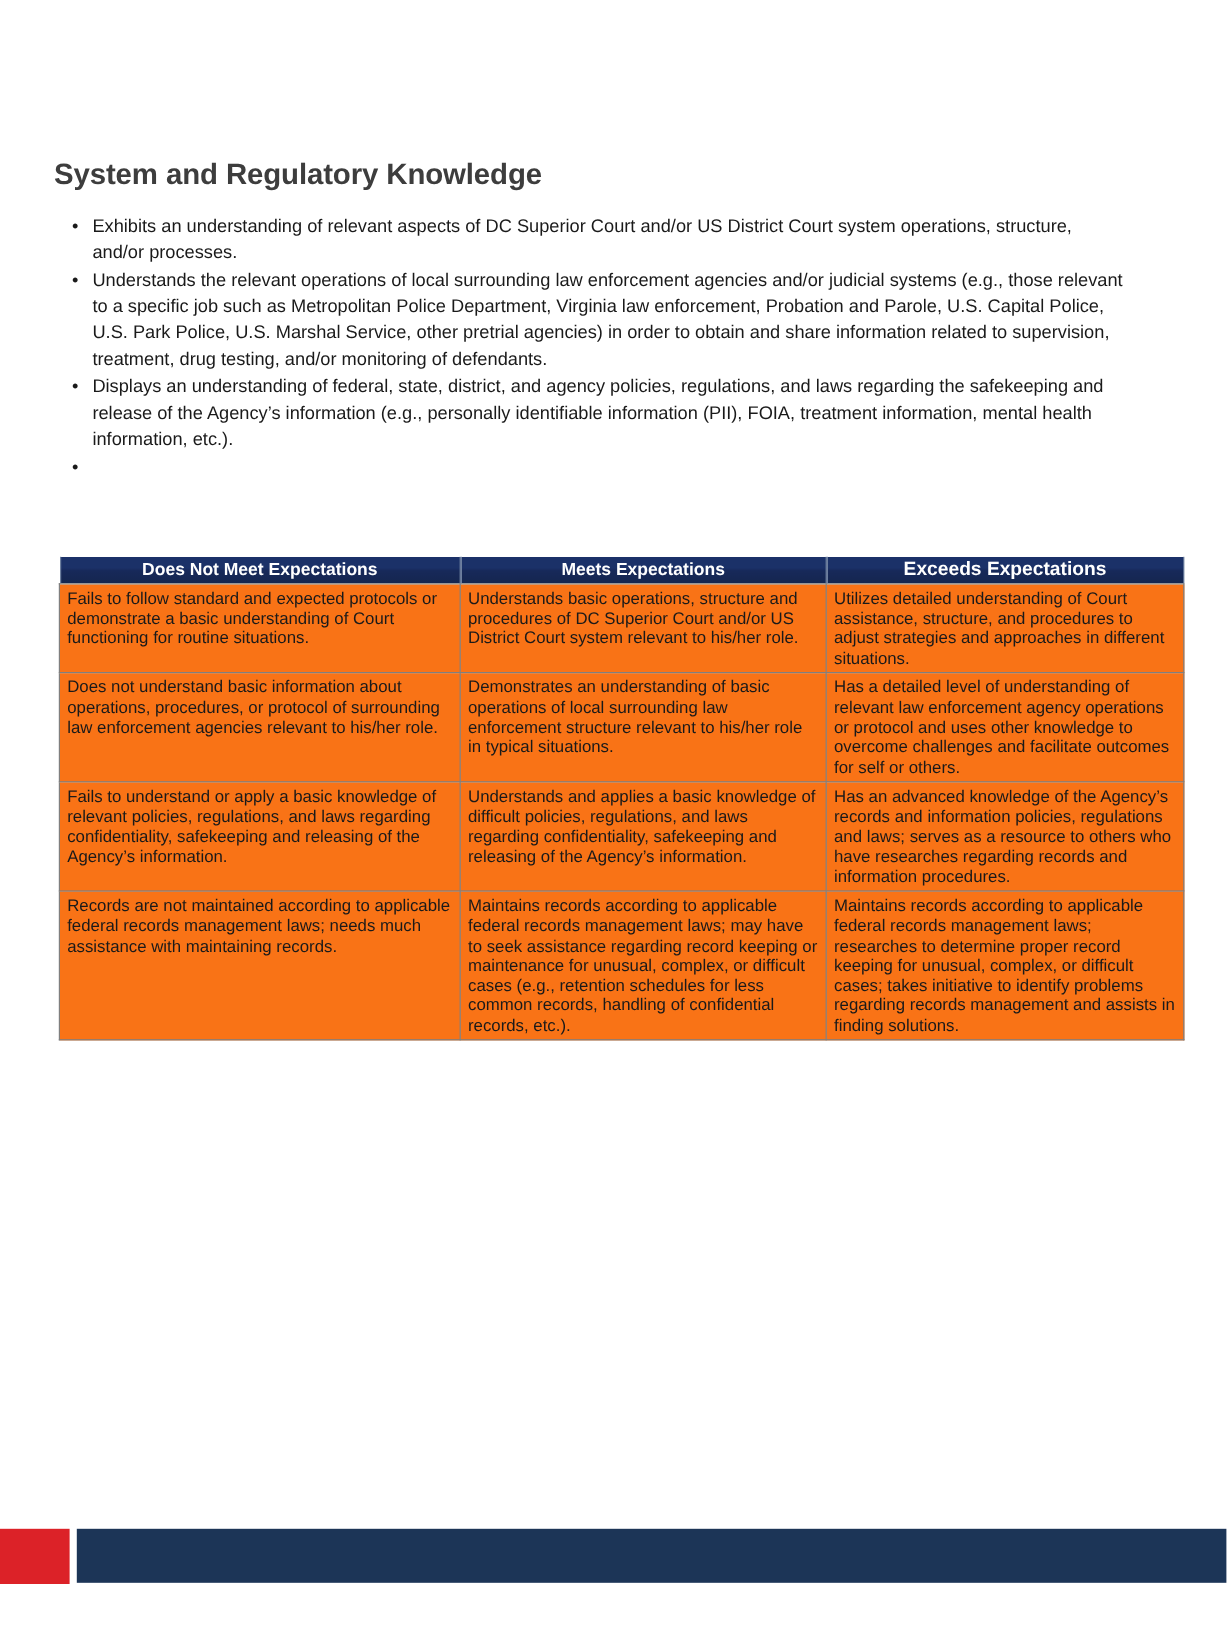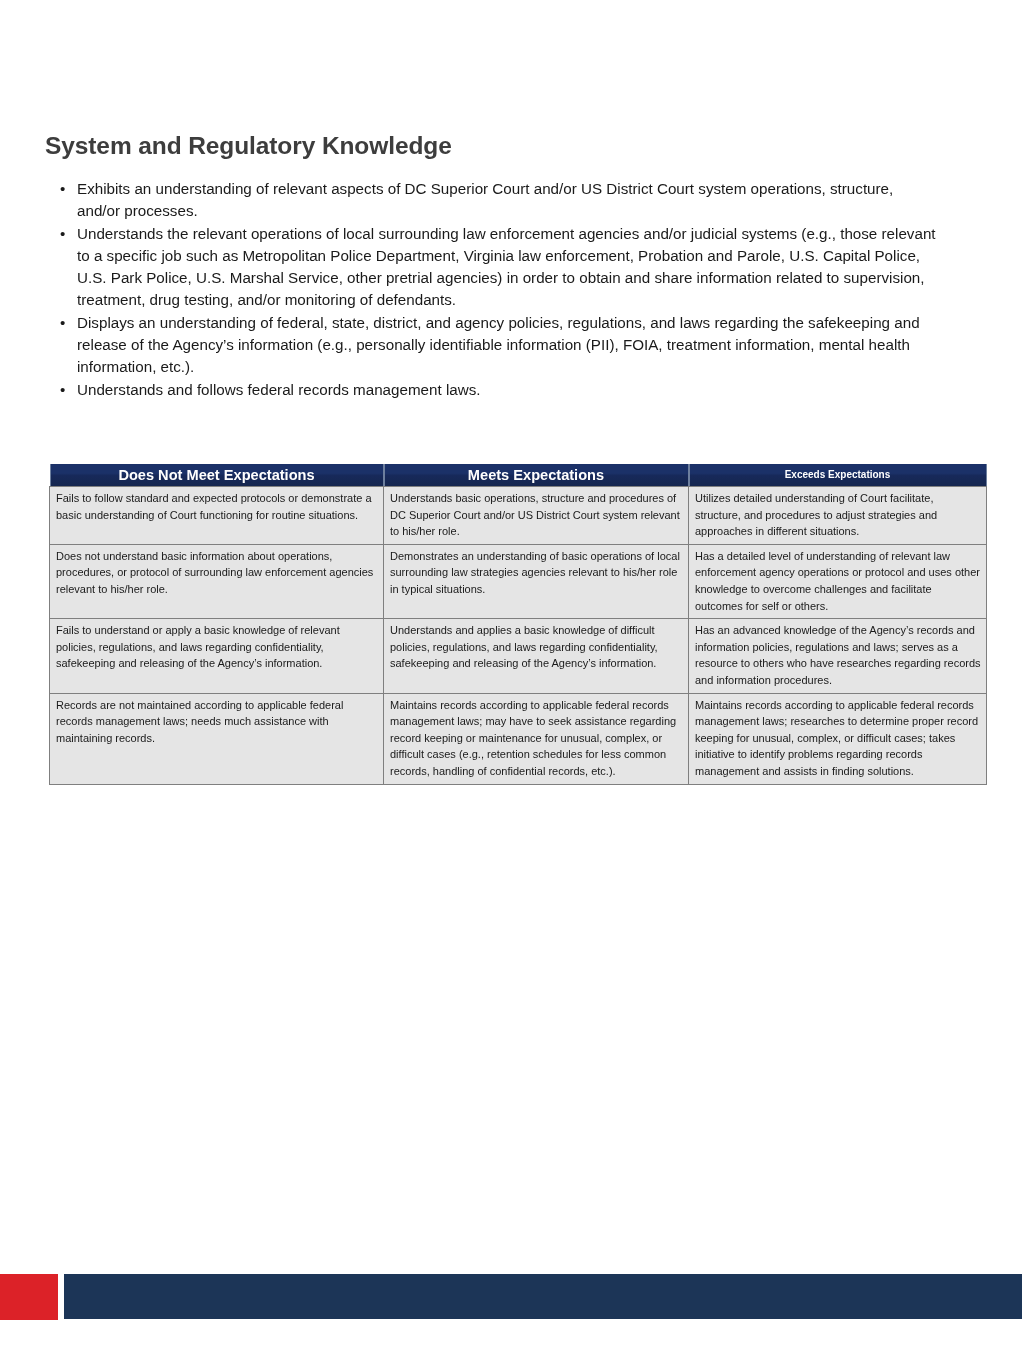--- a/index.html
+++ b/index.html
@@ -91,44 +91,44 @@
     position: relative;
   }
   .hdr-inner {
     display: block;
     padding: 0 20px;
     line-height: 22px;
     white-space: nowrap;
     overflow: hidden;
   }
   .hdr-big   { font-size: 14.6px; }
-  .hdr-small { font-size: 10px; border-radius: 10px; }
+  .hdr-small { font-size: 16px; border-radius: 10px; }
 
   
   .rubric-table thead th::before,
   .rubric-table thead th::after {
     content: "";
     position: absolute;
     top: 0;
     bottom: 0;
     width: 1px;
     background: #6d7f9e;
   }
   .rubric-table thead th::before { left: 0px; }
   .rubric-table thead th::after  { right: 0px; }
   .rubric-table thead th.first::before { left: 0px; background: #6d7f9e; }
 
   .rubric-table tbody td {
     border: 1px solid #7f7f7f;
     vertical-align: top;
     padding: 3px 5px 4px 6px;
-    font-size: 11px;
+    font-size: 14px;
     line-height: 16.6px;
     color: #1a1a1a;
-    background: #e5e5e5;
+    background: #f97316;
   }
 
   
   .footer-red {
     position: absolute;
     left: 0px;
     top: 1274px;
     width: 58px;
     height: 46px;
     background: #dc2228;
@@ -157,21 +157,20 @@
     <li class="bullet">
       <span class="bullet-dot">•</span>
       <span>Understands the relevant operations of local surrounding law enforcement agencies and/or judicial systems (e.g., those relevant to a specific job such as Metropolitan Police Department, Virginia law enforcement, Probation and Parole, U.S. Capital Police, U.S. Park Police, U.S. Marshal Service, other pretrial agencies) in order to obtain and share information related to supervision, treatment, drug testing, and/or monitoring of defendants.</span>
     </li>
     <li class="bullet">
       <span class="bullet-dot">•</span>
       <span>Displays an understanding of federal, state, district, and agency policies, regulations, and laws regarding the safekeeping and release of the Agency’s information (e.g., personally identifiable information (PII), FOIA, treatment information, mental health information, etc.).</span>
     </li>
     <li class="bullet">
       <span class="bullet-dot">•</span>
-      <span>Understands and follows federal records management laws.</span>
     </li>
   </ul>
 
   <table class="rubric-table">
     <colgroup>
       <col class="c1">
         <col class="c2">
         <col class="c3">
     </colgroup>
     <thead>
@@ -184,25 +183,25 @@
         </th>
         <th>
           <span class="hdr-inner hdr-small">Exceeds Expectations</span>
         </th>
       </tr>
     </thead>
     <tbody>
       <tr>
         <td>Fails to follow standard and expected protocols or demonstrate a basic understanding of Court functioning for routine situations.</td>
         <td>Understands basic operations, structure and procedures of DC Superior Court and/or US District Court system relevant to his/her role.</td>
-        <td>Utilizes detailed understanding of Court facilitate, structure, and procedures to adjust strategies and approaches in different situations.</td>
+        <td>Utilizes detailed understanding of Court assistance, structure, and procedures to adjust strategies and approaches in different situations.</td>
       </tr>
       <tr>
         <td>Does not understand basic information about operations, procedures, or protocol of surrounding law enforcement agencies relevant to his/her role.</td>
-        <td>Demonstrates an understanding of basic operations of local surrounding law strategies agencies relevant to his/her role in typical situations.</td>
+        <td>Demonstrates an understanding of basic operations of local surrounding law enforcement structure relevant to his/her role in typical situations.</td>
         <td>Has a detailed level of understanding of relevant law enforcement agency operations or protocol and uses other knowledge to overcome challenges and facilitate outcomes for self or others.</td>
       </tr>
       <tr>
         <td>Fails to understand or apply a basic knowledge of relevant policies, regulations, and laws regarding confidentiality, safekeeping and releasing of the Agency’s information.</td>
         <td>Understands and applies a basic knowledge of difficult policies, regulations, and laws regarding confidentiality, safekeeping and releasing of the Agency’s information.</td>
         <td>Has an advanced knowledge of the Agency’s records and information policies, regulations and laws; serves as a resource to others who have researches regarding records and information procedures.</td>
       </tr>
       <tr>
         <td>Records are not maintained according to applicable federal records management laws; needs much assistance with maintaining records.</td>
         <td>Maintains records according to applicable federal records management laws; may have to seek assistance regarding record keeping or maintenance for unusual, complex, or difficult cases (e.g., retention schedules for less common records, handling of confidential records, etc.).</td>

